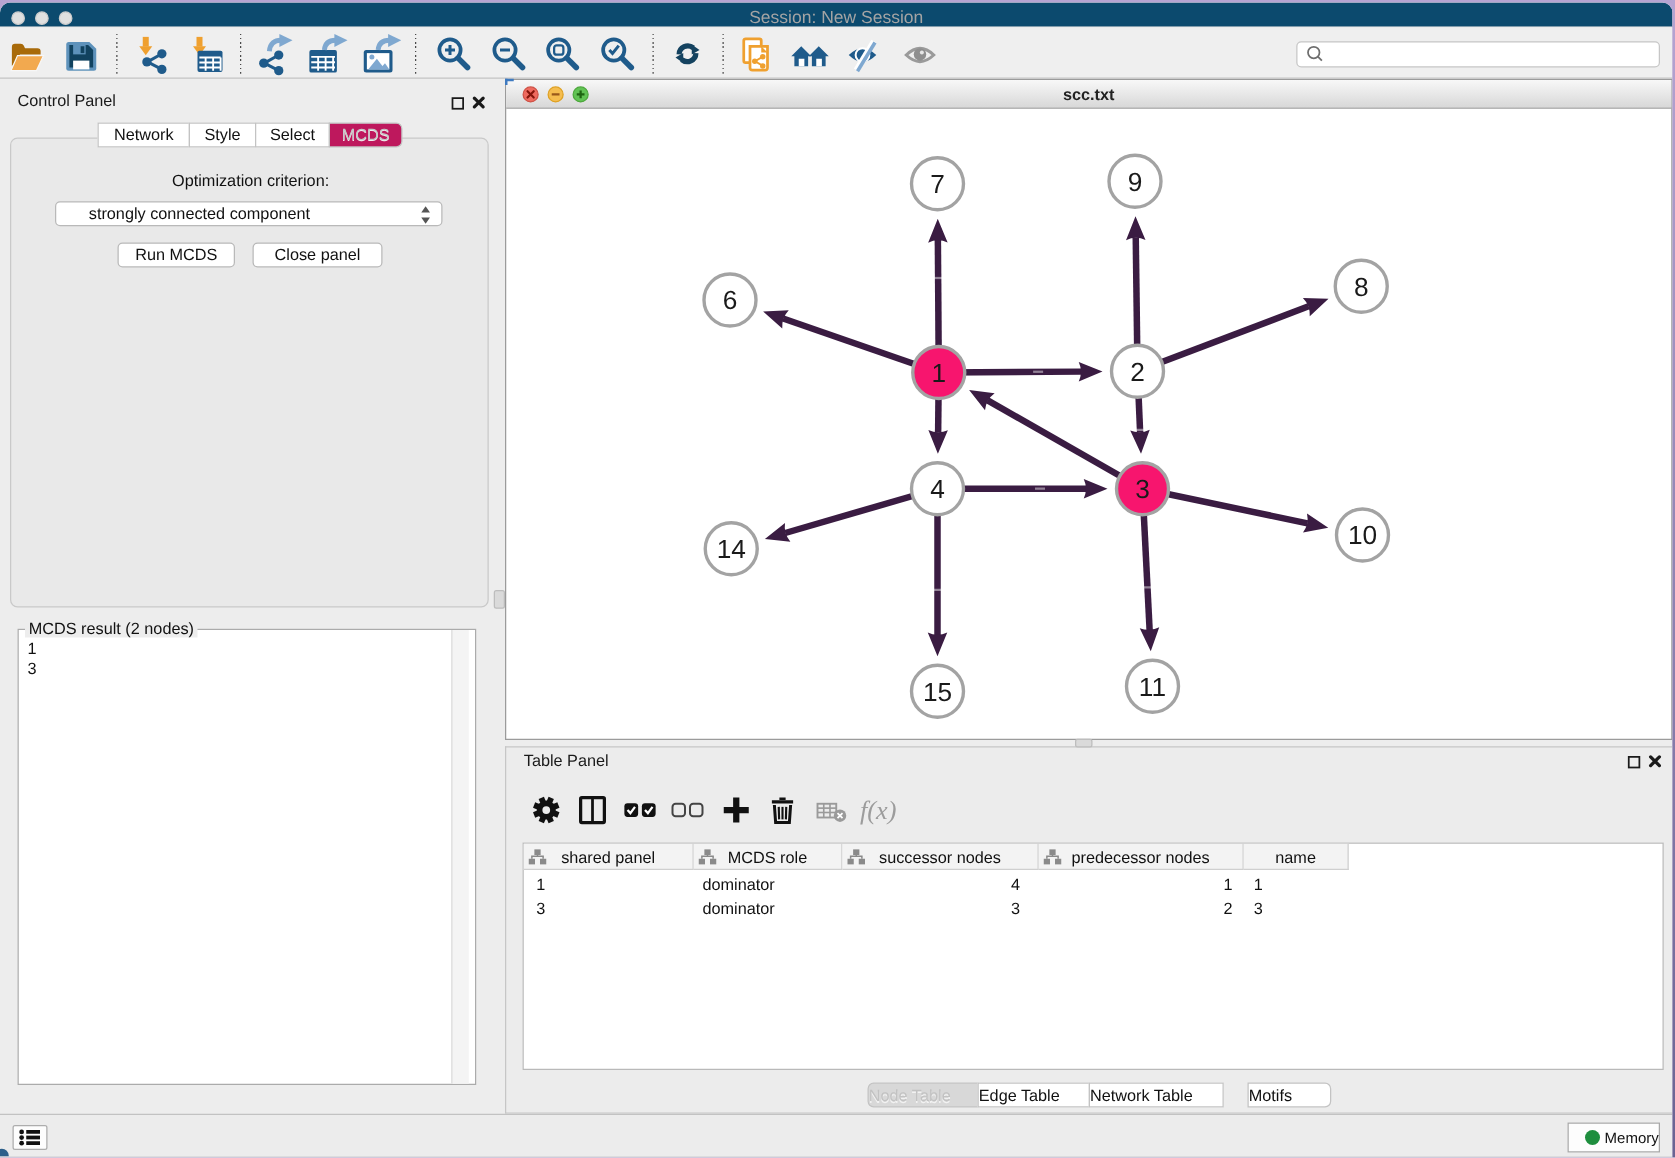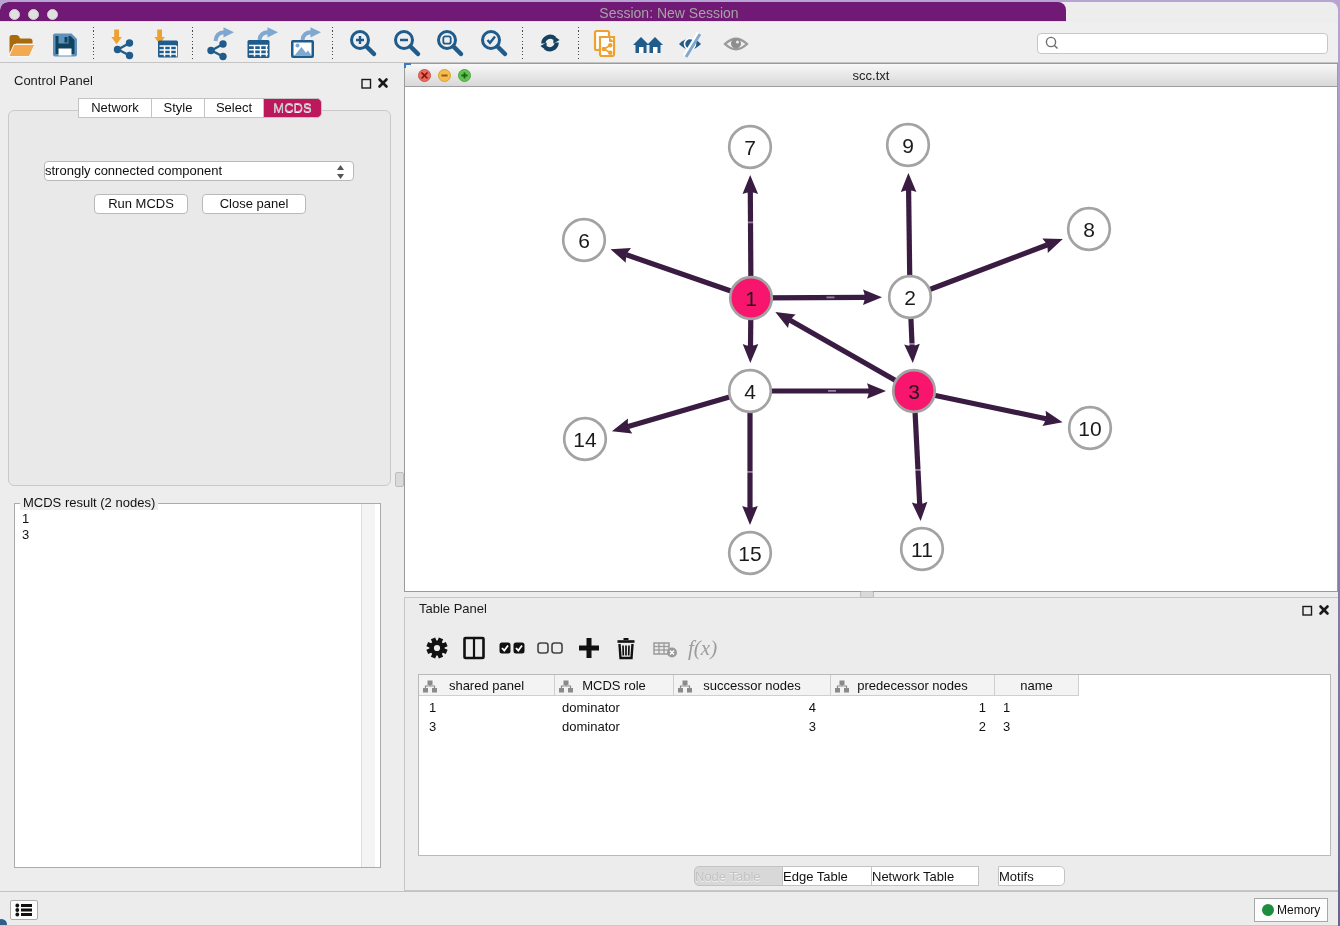--- a/index.html
+++ b/index.html
@@ -1,54 +1,54 @@
 <!DOCTYPE html>
 <html><head><meta charset="utf-8"><style>
 *{margin:0;padding:0;box-sizing:border-box}
 html,body{width:1340px;height:926px;overflow:hidden}
 body{font-family:"Liberation Sans",sans-serif;background:#b7a4d2;position:relative}
 .abs{position:absolute}
 #app{left:0;top:2px;width:1338px;height:924px;background:#EDEDED;border-radius:8px 8px 0 0;overflow:hidden;border-bottom:1px solid #C9C9C9}
 
-#titlebar{left:0;top:0;width:1066px;height:20px;background:#701a75;border-radius:8px 8px 0 0;border-bottom:1px solid #DEDEDE}
+#titlebar{left:0;top:0;width:1338px;height:20px;background:#0c4a6e;border-radius:8px 8px 0 0;border-bottom:1px solid #DEDEDE}
 .tl{width:11px;height:11px;border-radius:50%;background:#E0E0E0;border:1px solid #CCCCCC;top:7px}
 #title{left:0;top:3px;width:1338px;text-align:center;font-size:14px;color:#A4A4A4}
 
 #toolbar{left:0;top:20px;width:1338px;height:41px;background:#EFEFEF;border-bottom:1px solid #C4C4C4}
 .sep{top:5px;width:1px;height:32px;background-image:repeating-linear-gradient(#4A4A4A 0 1.2px,transparent 1.2px 3.4px)}
 #searchbox{left:1037px;top:11px;width:291px;height:21px;background:#fff;border:1px solid #C6C6C6;border-radius:4px}
 
 #cp-title{left:14px;top:71px;font-size:13px;color:#1A1A1A}
 #cpbox{left:8px;top:108px;width:383px;height:376px;background:#E9E9E9;border:1px solid #C9C9C9;border-radius:6px}
 .tab{top:96px;height:20px;background:#fff;border:1px solid #C3C3C3;font-size:13px;color:#111;text-align:center;line-height:18px}
 .tabsel{background:#be185d;color:#C6C6C6;text-shadow:0 1px 0 #efefef}
 #optlabel{left:9px;top:135px;width:383px;text-align:center;font-size:13px;color:#111}
-#dropdown{left:44px;top:159px;width:310px;height:20px;background:#fff;border:1px solid #B9B9B9;border-radius:4px;font-size:13px;color:#111;line-height:18px;padding-left:0}
+#dropdown{left:44px;top:159px;width:310px;height:20px;background:#fff;border:1px solid #B9B9B9;border-radius:4px;font-size:13px;color:#111;line-height:18px;padding-left:26px}
 .btn{top:192px;height:20px;background:#fff;border:1px solid #B9B9B9;border-radius:4px;font-size:13px;color:#111;text-align:center;line-height:18px}
 #fieldset{left:14px;top:501px;width:367px;height:365px;background:#fff;border:1px solid #ABABAB}
 #legend{left:20px;top:493px;background:#EDEDED;padding:0 3px;font-size:13px;color:#111}
 #mcdsitems{left:22px;top:509px;font-size:13px;color:#111;line-height:16px}
 #cpscroll{left:361px;top:502px;width:14px;height:363px;background:#F4F4F4;border-left:1px solid #DCDCDC}
 
 #netwin{left:404px;top:61px;width:934px;height:529px;background:#fff;border:1px solid #9B9B9B}
 #nettitle{left:0;top:0;width:932px;height:23px;background:linear-gradient(#F8F8F8,#D8D8D8);border-bottom:1px solid #9E9E9E}
 .mac{width:13px;height:13px;border-radius:50%;top:5px}
-#netname{left:0;top:4px;width:932px;text-align:center;font-size:13px;color:#222;font-weight:normal}
+#netname{left:0;top:4px;width:932px;text-align:center;font-size:13px;color:#222;font-weight:bold}
 
 #tablepanel{left:404px;top:595px;width:934px;height:294px;background:#ECECEC;border:1px solid #C6C6C6;border-right:none}
 #tp-title{left:14px;top:3px;font-size:13px;color:#1A1A1A}
 #tbl{left:13px;top:76px;width:913px;height:182px;background:#fff;border:1px solid #B9B9B9}
 .hcell{top:0;height:21px;background:#F3F3F3;border-right:1px solid #CFCFCF;border-bottom:1px solid #CFCFCF;font-size:13px;color:#111;text-align:center;line-height:21px}
 .trow{font-size:13px;color:#111;height:19px}
 .btab{top:268px;height:20px;background:#fff;border:1px solid #C3C3C3;font-size:13px;color:#111;text-align:left;line-height:19px}
 .btabsel{background:#D8D8D8;color:#C2C2C2;text-shadow:0 1px 0 #f2f2f2}
 
 #statusbar{left:0;top:889px;width:1338px;height:35px;background:#ECECEC;border-top:1px solid #C2C2C2}
 #listbtn{left:10px;top:8px;width:28px;height:20px;background:#FDFDFD;border:1px solid #ADADAD;border-radius:2px}
-#membtn{left:1254px;top:6px;width:74px;height:24px;background:#FDFDFD;border:1px solid #A8A8A8;font-size:12px;color:#111;text-align:center;line-height:22px}
+#membtn{left:1254px;top:6px;width:74px;height:24px;background:#FDFDFD;border:1px solid #A8A8A8;font-size:12px;color:#111;text-align:right;line-height:22px}
 </style></head><body>
 <div id="app" class="abs">
   <div id="titlebar" class="abs">
     <div class="abs tl" style="left:9px"></div>
     <div class="abs tl" style="left:28px"></div>
     <div class="abs tl" style="left:47px"></div>
     <div id="title" class="abs">Session: New Session</div>
   </div>
   <div id="toolbar" class="abs">
       <div class="abs" style="left:6px;top:7px;width:32px;height:30px"><svg width="32" height="30" viewBox="0 0 32 30" style="overflow:visible;">
@@ -199,20 +199,21 @@
         <g stroke="#1A1A1A" stroke-width="2.6" stroke-linecap="round">
           <line x1="2.5" y1="2.5" x2="9.5" y2="9.5"></line>
           <line x1="9.5" y1="2.5" x2="2.5" y2="9.5"></line>
         </g>
       </svg></div>
   <div id="cpbox" class="abs"></div>
   <div class="tab abs" style="left:78px;width:74px">Network</div>
   <div class="tab abs" style="left:151px;width:54px">Style</div>
   <div class="tab abs" style="left:204px;width:60px">Select</div>
   <div class="tab tabsel abs" style="left:263px;width:59px;border-radius:0 5px 5px 0">MCDS</div>
+  <div id="optlabel" class="abs">Optimization criterion:</div>
   <div id="dropdown" class="abs">strongly connected component<svg width="9" height="16" viewBox="0 0 9 16" style="overflow:visible;position:absolute;right:8px;top:2px">
         <path d="M4.5 1 L8 6 L1 6 Z" fill="#555"></path>
         <path d="M4.5 15 L8 10 L1 10 Z" fill="#555"></path>
       </svg></div>
   <div class="btn abs" style="left:94px;width:94px">Run MCDS</div>
   <div class="btn abs" style="left:202px;width:104px">Close panel</div>
   <div id="fieldset" class="abs"></div>
   <div id="cpscroll" class="abs"></div>
   <div id="legend" class="abs">MCDS result (2 nodes)</div>
   <div id="mcdsitems" class="abs">1<br>3</div>

